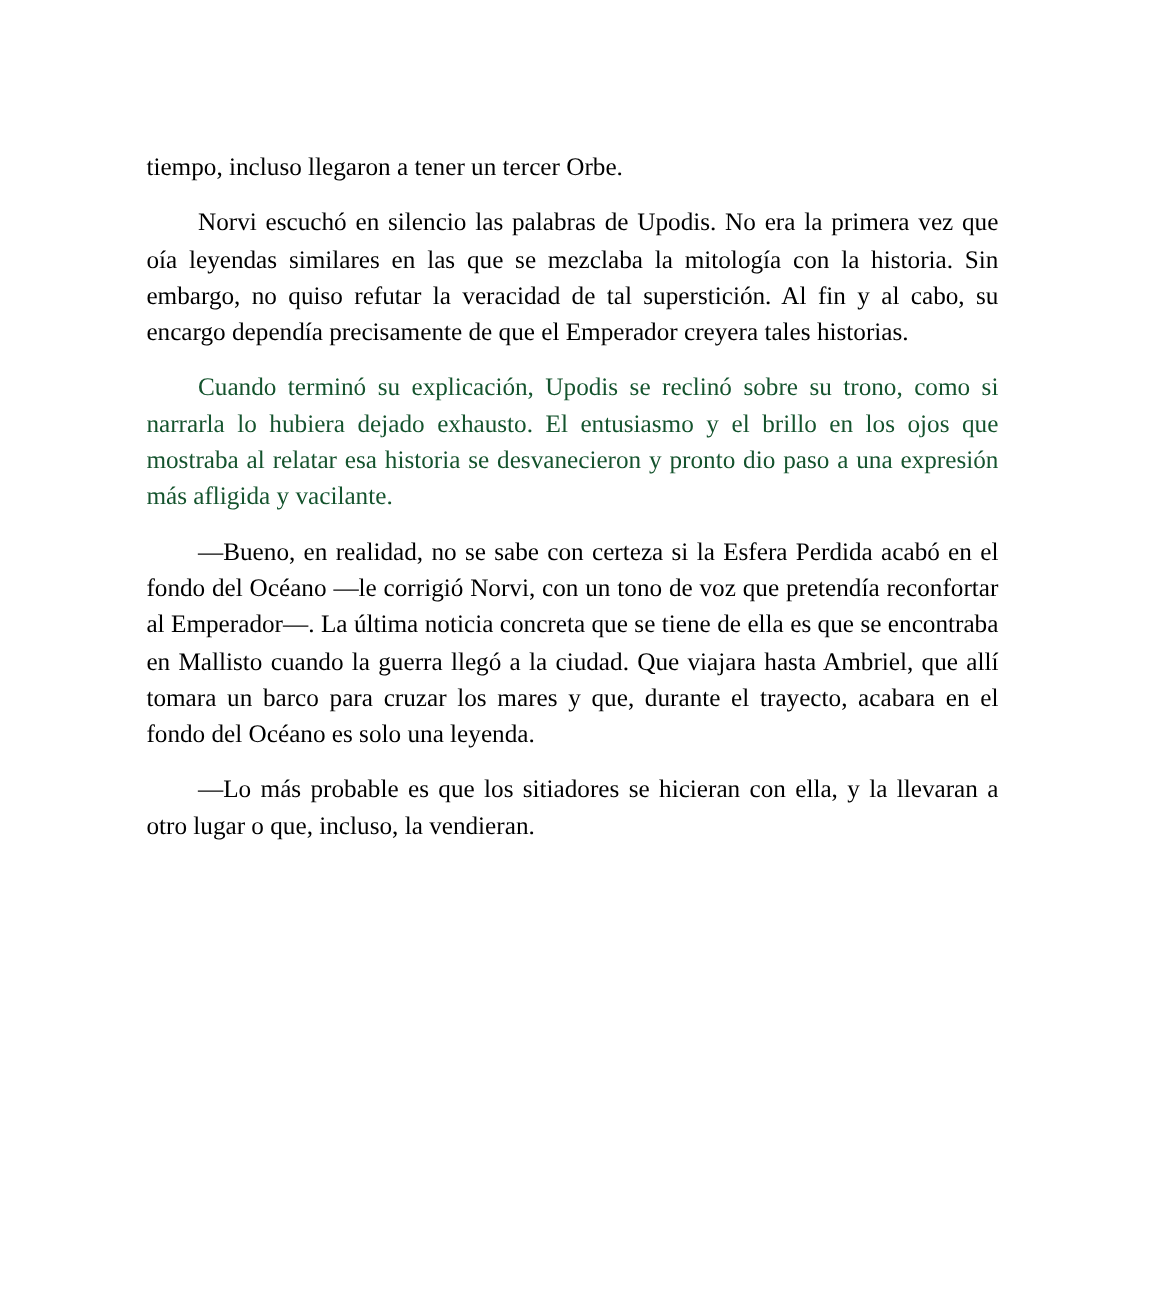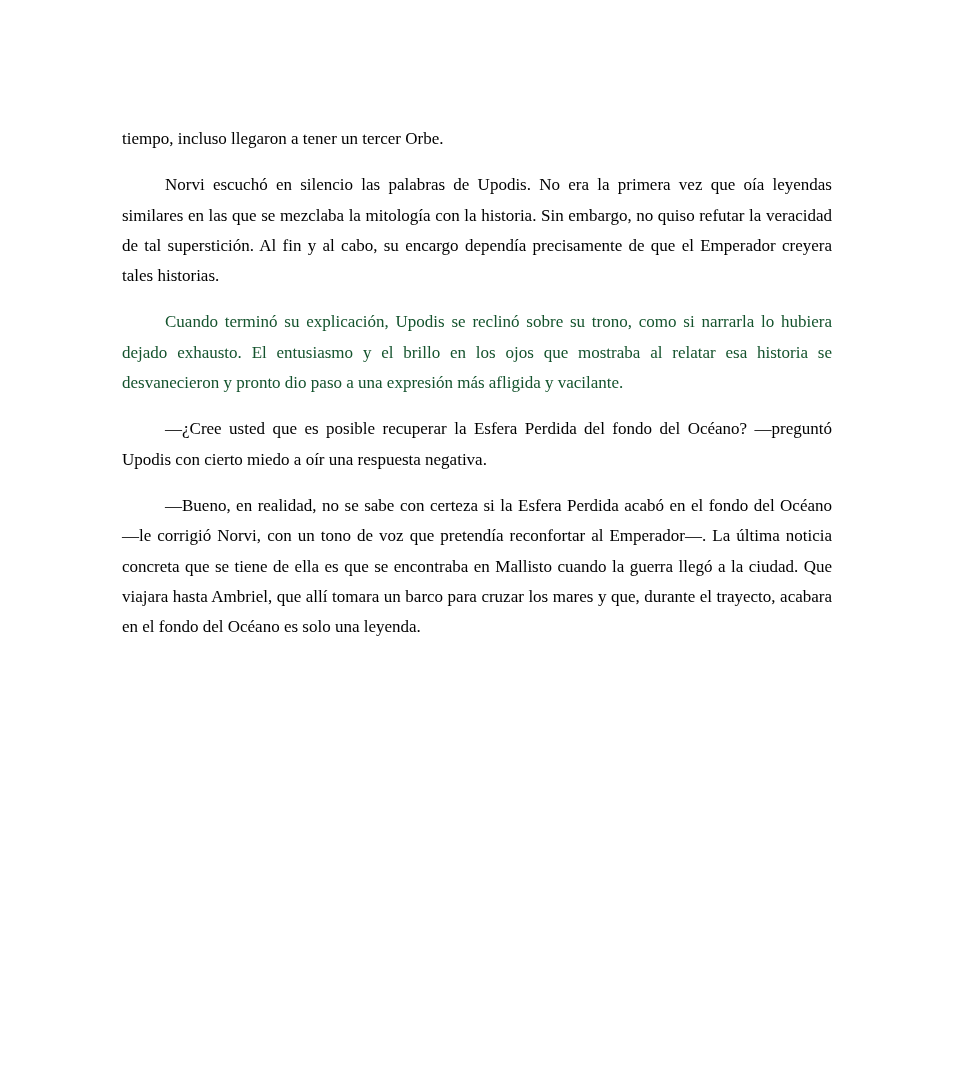--- a/index.html
+++ b/index.html
@@ -15,33 +15,33 @@
   .page {
     box-sizing: border-box;
     width: 960px;
     height: 1080px;
     padding: 124px 128px 0 122px;
     background: #ffffff;
   }
   .page p {
     margin: 0;
     font-family: "Liberation Serif", "DejaVu Serif", serif;
-    font-size: 17px;
+    font-size: 21px;
     line-height: 30.3px;
     color: #000000;
     text-align: justify;
     text-justify: inter-word;
   }
   .page p.indent {
     text-indent: 43px;
     margin-top: 16px;
   }
 </style>
 </head>
 <body>
 
 <div class="page" style="background: rgb(255, 255, 255);">
   <p class="no-indent" style="color: rgb(0, 0, 0);">tiempo, incluso llegaron a tener un tercer Orbe.</p>
   <p class="indent" style="color: rgb(0, 0, 0);">Norvi escuchó en silencio las palabras de Upodis. No era la primera vez que oía leyendas similares en las que se mezclaba la mitología con la historia. Sin embargo, no quiso refutar la veracidad de tal superstición. Al fin y al cabo, su encargo dependía precisamente de que el Emperador creyera tales historias.</p>
   <p class="indent" style="color: #14532d;">Cuando terminó su explicación, Upodis se reclinó sobre su trono, como si narrarla lo hubiera dejado exhausto. El entusiasmo y el brillo en los ojos que mostraba al relatar esa historia se desvanecieron y pronto dio paso a una expresión más afligida y vacilante.</p>
-  <p class="indent" style="color: rgb(0, 0, 0);">—¿Cree usted que es posible recuperar la Esfera Perdida del fondo del Océano? —preguntó Upodis con cierto miedo a oír una respuesta negativa.</p>
   <p class="indent" style="color: rgb(0, 0, 0);">—Bueno, en realidad, no se sabe con certeza si la Esfera Perdida acabó en el fondo del Océano —le corrigió Norvi, con un tono de voz que pretendía reconfortar al Emperador—. La última noticia concreta que se tiene de ella es que se encontraba en Mallisto cuando la guerra llegó a la ciudad. Que viajara hasta Ambriel, que allí tomara un barco para cruzar los mares y que, durante el trayecto, acabara en el fondo del Océano es solo una leyenda.</p>
+  <p class="indent" style="color: rgb(0, 0, 0);">—Lo más probable es que los sitiadores se hicieran con ella, y la llevaran a otro lugar o que, incluso, la vendieran.</p>
 </div>
 
 </body></html>

